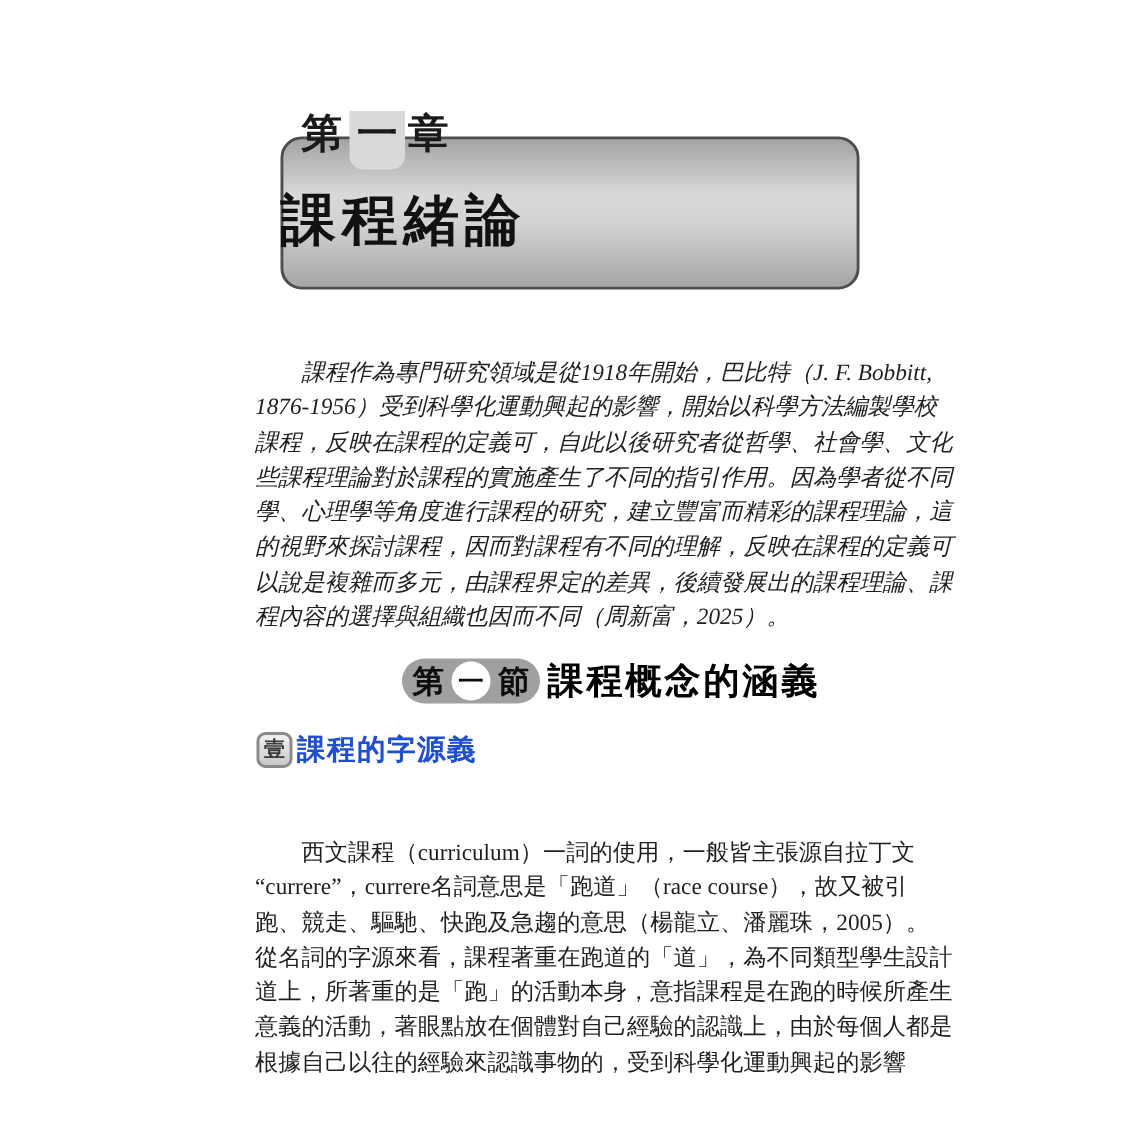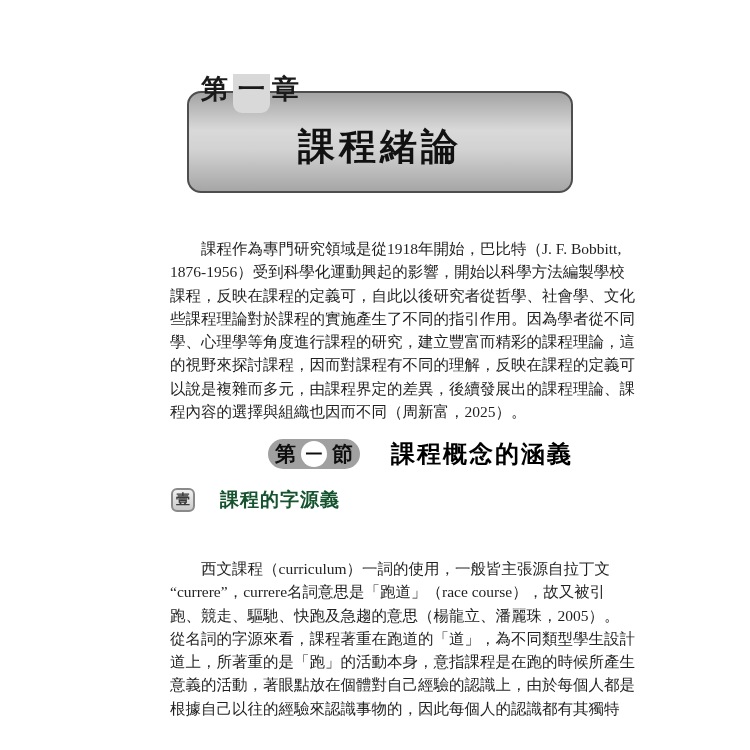--- a/index.html
+++ b/index.html
@@ -42,39 +42,39 @@
     color: #1a1a1a;
     z-index: 3;
   }
   .chl-prefix { left: 201px; }
   .chl-number { left: 233px; width: 37px; text-align: center; }
   .chl-suffix { left: 272px; }
   .chapter-title {
     position: absolute;
     left: 187px; top: 122px;
     width: 386px;
-    text-align: center;
+    text-align: left;
     font-family: "Liberation Sans", "DejaVu Sans", sans-serif;
     font-weight: bold;
     font-size: 37px;
     letter-spacing: 4px;
     color: #111111;
     z-index: 3;
   }
 
   
   .para {
     position: absolute;
     left: 170px;
     width: 414px;
     font-size: 15.5px;
     line-height: 23.3px;
     color: #1f1f1f;
   }
-  .para-intro { top: 237px; }
+  .para-intro { top: 237px; font-style: italic; }
   .para-etym  { top: 516px; margin-top: 41px; }
   .tline {
     text-align: justify;
     text-align-last: justify;
     white-space: pre;
   }
   .tline.noj { text-align-last: left; }
 
   
   .section-header {
@@ -107,21 +107,21 @@
     border-radius: 50%;
     display: flex;
     align-items: center;
     justify-content: center;
     font-family: "Liberation Serif", "DejaVu Serif", serif;
     font-weight: bold;
     font-size: 17px;
     color: #0d0d0d;
   }
   .section-title {
-    margin-left: 31px;
+    margin-left: 5px;
     font-family: "Liberation Serif", "DejaVu Serif", serif;
     font-weight: bold;
     font-size: 24px;
     letter-spacing: 2px;
     color: #000000;
     white-space: nowrap;
   }
 
   
   .subsection-header {
@@ -138,26 +138,26 @@
     box-sizing: border-box;
     display: flex;
     align-items: center;
     justify-content: center;
     font-family: "Liberation Sans", "DejaVu Sans", sans-serif;
     font-weight: bold;
     font-size: 14px;
     color: #3a3a3a;
   }
   .sub-title {
-    margin-left: 25px;
+    margin-left: 3px;
     font-family: "Liberation Sans", "DejaVu Sans", sans-serif;
     font-weight: bold;
     font-size: 19px;
     letter-spacing: 1px;
-    color: #14532d;
+    color: #1d4ed8;
     white-space: nowrap;
   }
 </style>
 </head>
 <body>
 
 <div class="chapter-box"></div>
 <div class="chapter-tab"></div>
 <span class="chapter-label-char chl-prefix">第</span>
 <span class="chapter-label-char chl-number">一</span>
@@ -191,14 +191,14 @@
   <div class="sub-title">課程的字源義</div>
 </div>
 
 <div class="para para-etym">
     <div class="tline">　　西文課程（curriculum）一詞的使用，一般皆主張源自拉丁文</div>
     <div class="tline">“currere”，currere名詞意思是「跑道」（race course），故又被引</div>
     <div class="tline">跑、競走、驅馳、快跑及急趨的意思（楊龍立、潘麗珠，2005）。</div>
     <div class="tline">從名詞的字源來看，課程著重在跑道的「道」，為不同類型學生設計</div>
     <div class="tline">道上，所著重的是「跑」的活動本身，意指課程是在跑的時候所產生</div>
     <div class="tline">意義的活動，著眼點放在個體對自己經驗的認識上，由於每個人都是</div>
-    <div class="tline">根據自己以往的經驗來認識事物的，因此每個人的認識都有其獨特</div>
+    <div class="tline">根據自己以往的經驗來認識事物的，受到科學化運動興起的影響</div>
   </div>
 
 </body></html>

